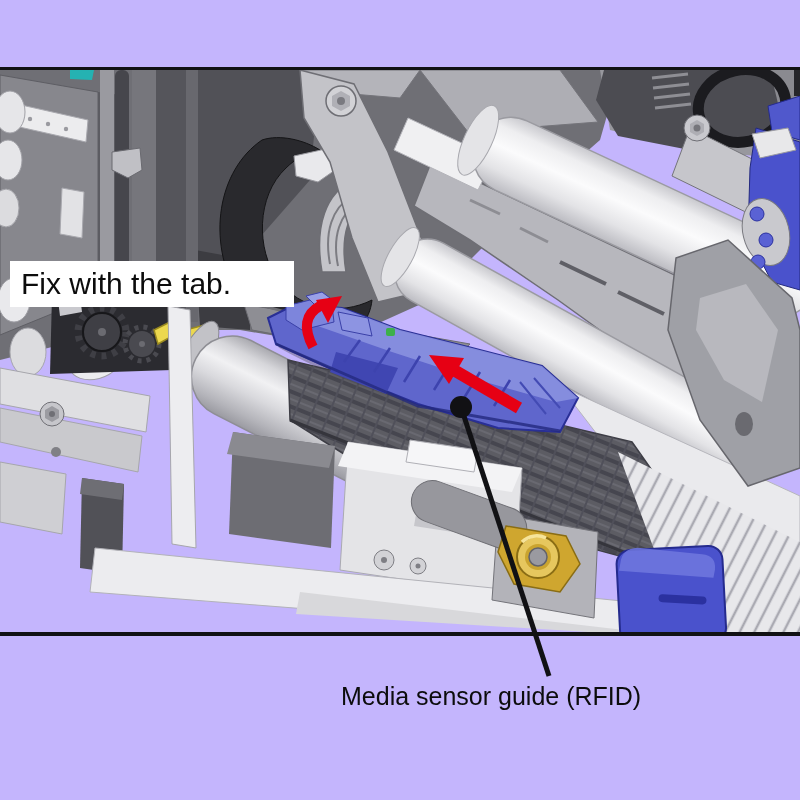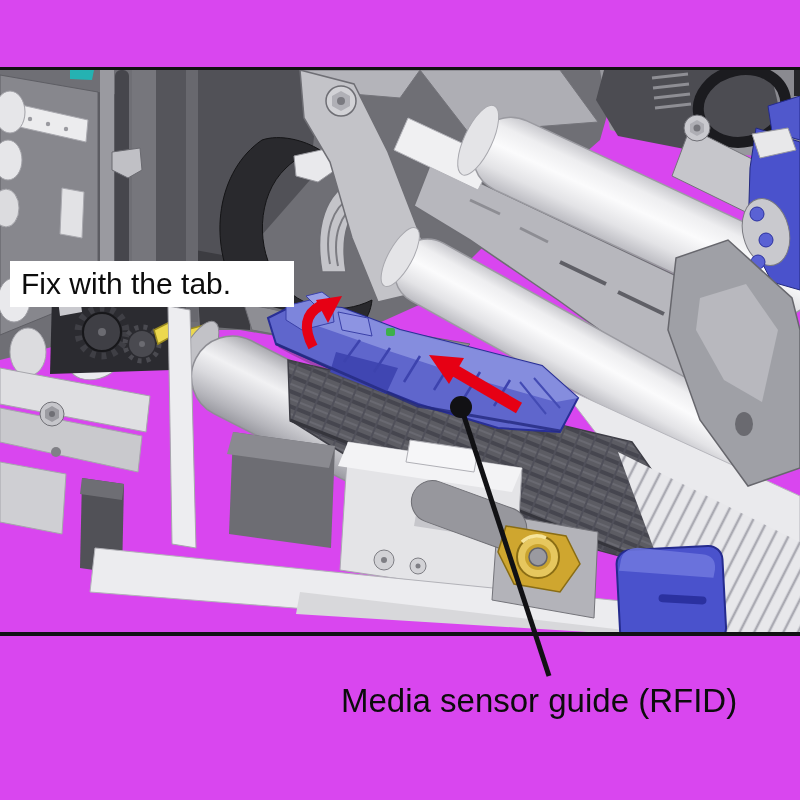--- a/index.html
+++ b/index.html
@@ -1,30 +1,30 @@
 <!DOCTYPE html>
 <html style="--arrow-red: #e60014; --guide-blue: #5f66cc; --cover-blue: #4a52cc; --accent-teal: #25b2b2; --accent-gold: #cfa62f; --callout-black: #111114;"><head>
 <meta charset="utf-8">
 <style>
   html,body{margin:0;padding:0;background:#ffffff;}
   #stage{
-    position:relative;width:800px;height:800px;background:#d946ef;overflow:hidden;
+    position:relative;width:800px;height:800px;background:#c4b5fd;overflow:hidden;
     font-family:"Liberation Sans", sans-serif;
   }
   #stage svg{position:absolute;left:0;top:0;}
   .callout-label{
     position:absolute;color:#0c0c0c;white-space:nowrap;
     font-family:"Liberation Sans", sans-serif;
   }
   #fix-tab-label{
     left:10px;top:261px;width:284px;height:46px;line-height:46px;
     padding-left:11px;background:#ffffff;font-size:30px;box-sizing:border-box;
   }
   #media-sensor-label{
-    left:341px;top:682px;font-size:33px;
+    left:341px;top:682px;font-size:25px;
   }
 </style>
 </head>
 <body>
 
 <div id="stage">
 <svg width="800" height="800" viewBox="0 0 800 800">
   <defs>
     <clipPath id="figClip">
           <rect x="0" y="68" width="800" height="566"></rect>

